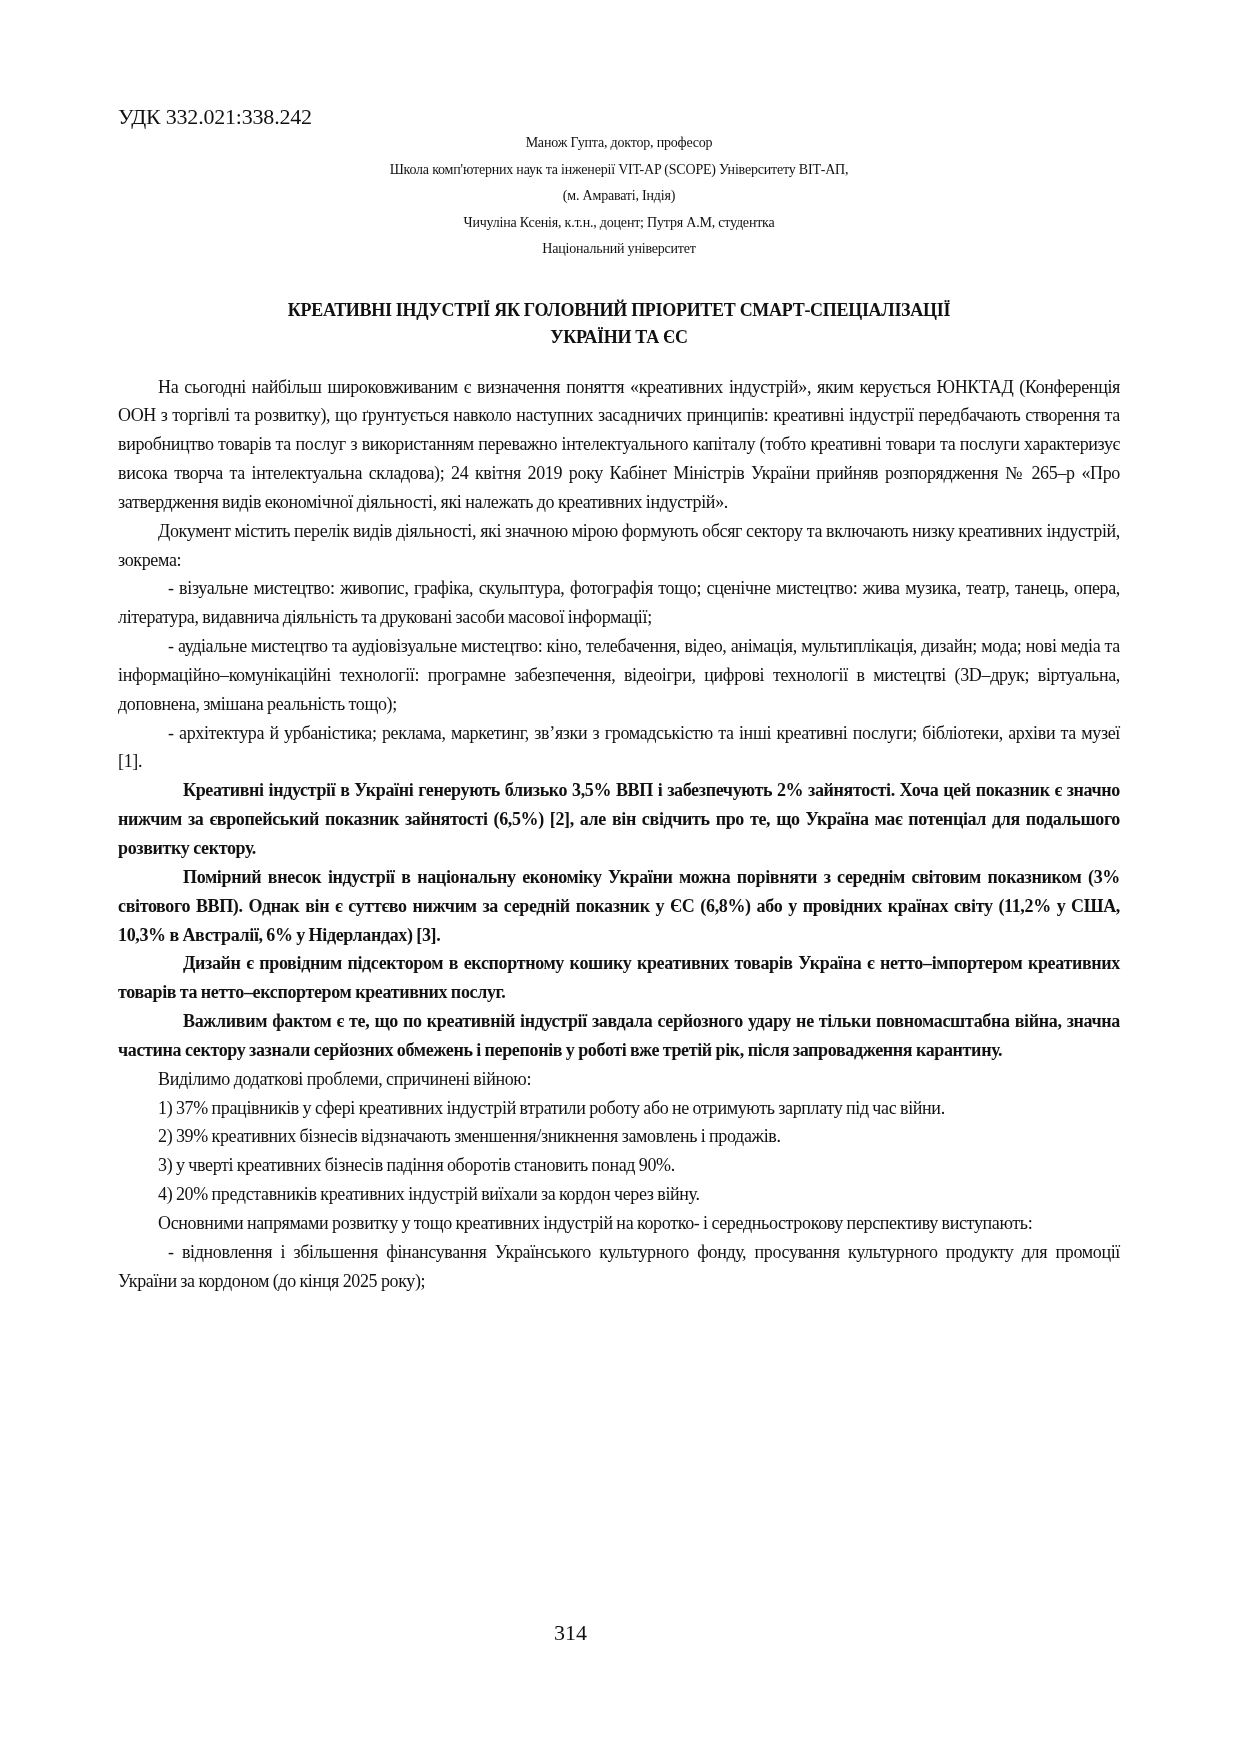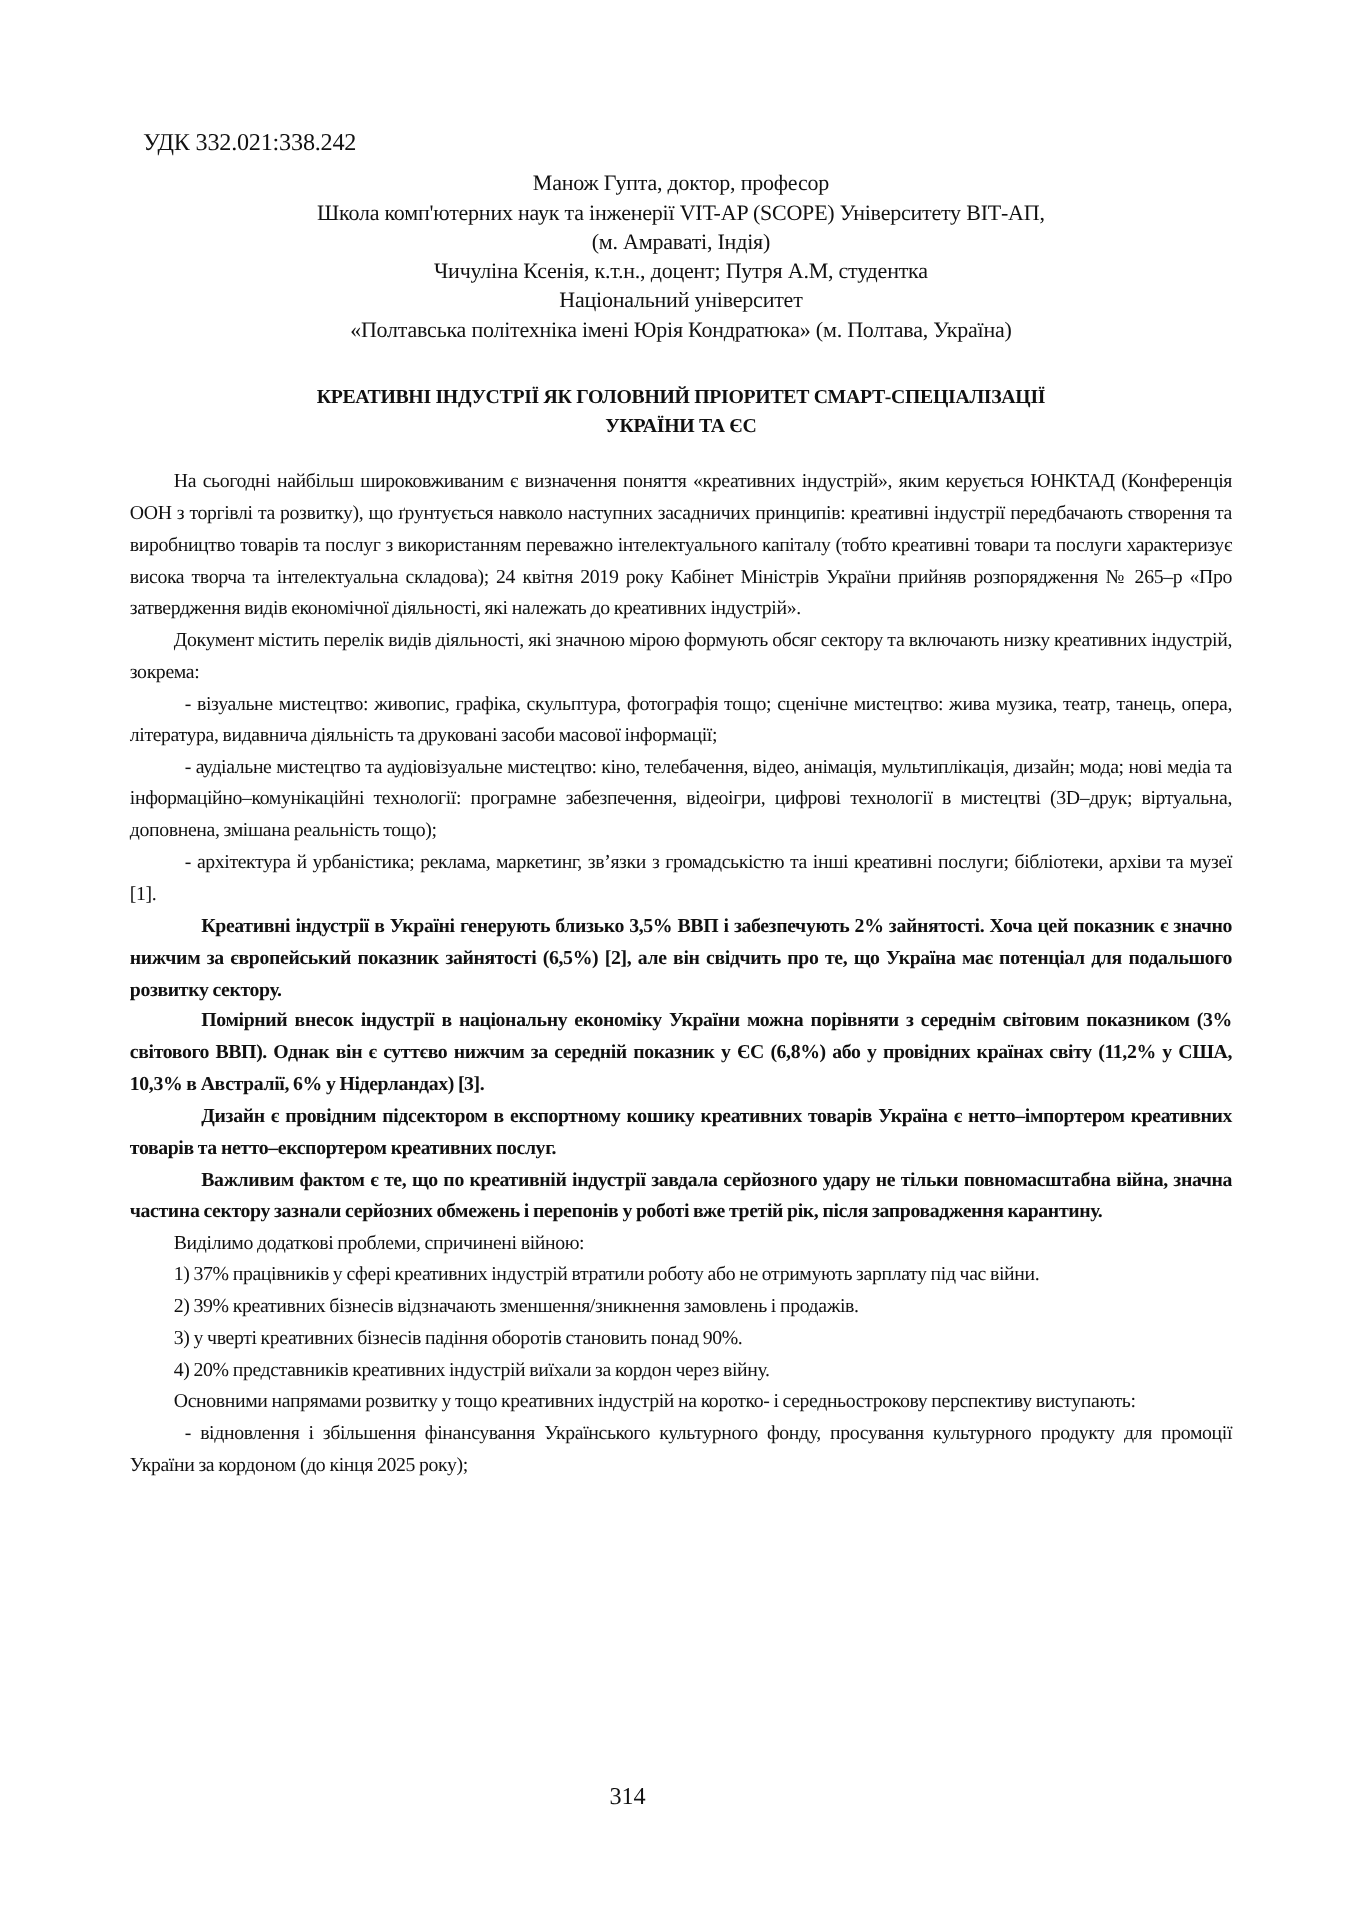--- a/index.html
+++ b/index.html
@@ -17,25 +17,25 @@
     }
     .page {
       position: absolute;
       left: 118px;
       top: 104px;
       width: 1002px;
     }
     .udk {
       font-size: 22px;
       line-height: 26px;
-      margin: 12px;
+      margin: 0;
       letter-spacing: -0.2px;
     }
     .header-line {
-      font-size: 20px;
+      font-size: 14px;
       line-height: 26.5px;
       text-align: center;
       margin: 0;
       letter-spacing: -0.2px;
     }
     .header-line.italic {
     }
     .title {
       font-size: 18px;
       line-height: 27px;
@@ -77,21 +77,20 @@
 </head>
 <body>
 
 <div class="page">
   <p class="udk">УДК 332.021:338.242</p>
   <p class="header-line">Манож Гупта, доктор, професор</p>
   <p class="header-line italic">Школа комп'ютерних наук та інженерії VIT-AP (SCOPE) Університету ВІТ-АП,</p>
   <p class="header-line italic">(м. Амраваті, Індія)</p>
   <p class="header-line">Чичуліна Ксенія, к.т.н., доцент; Путря А.М, студентка</p>
   <p class="header-line italic">Національний університет</p>
-  <p class="header-line italic">«Полтавська політехніка імені Юрія Кондратюка» (м. Полтава, Україна)</p>
 
   <h1 class="title">
     <span>КРЕАТИВНІ ІНДУСТРІЇ ЯК ГОЛОВНИЙ ПРІОРИТЕТ СМАРТ-СПЕЦІАЛІЗАЦІЇ</span>
     <span>УКРАЇНИ ТА ЄС</span>
   </h1>
 
   <div class="body-text">
     <p>На сьогодні найбільш широковживаним є визначення поняття «креативних індустрій», яким керується ЮНКТАД (Конференція ООН з торгівлі та розвитку), що ґрунтується навколо наступних засадничих принципів: креативні індустрії передбачають створення та виробництво товарів та послуг з використанням переважно інтелектуального капіталу (тобто креативні товари та послуги характеризує висока творча та інтелектуальна складова); 24 квітня 2019 року Кабінет Міністрів України прийняв розпорядження № 265–р «Про затвердження видів економічної діяльності, які належать до креативних індустрій».</p>
     <p>Документ містить перелік видів діяльності, які значною мірою формують обсяг сектору та включають низку креативних індустрій, зокрема:</p>
     <p class="bullet">- візуальне мистецтво: живопис, графіка, скульптура, фотографія тощо; сценічне мистецтво: жива музика, театр, танець, опера, література, видавнича діяльність та друковані засоби масової інформації;</p>

